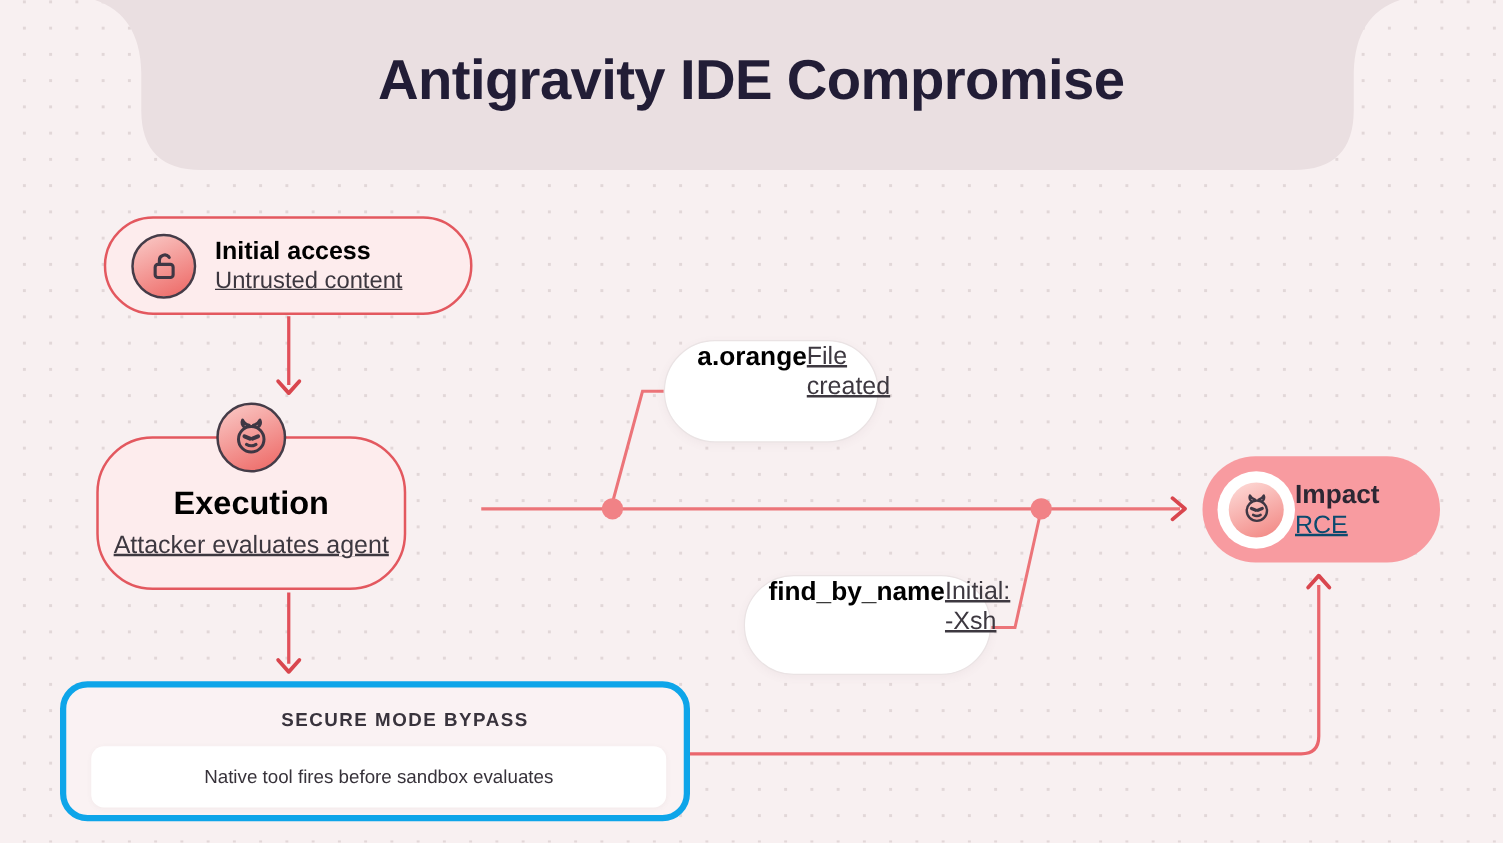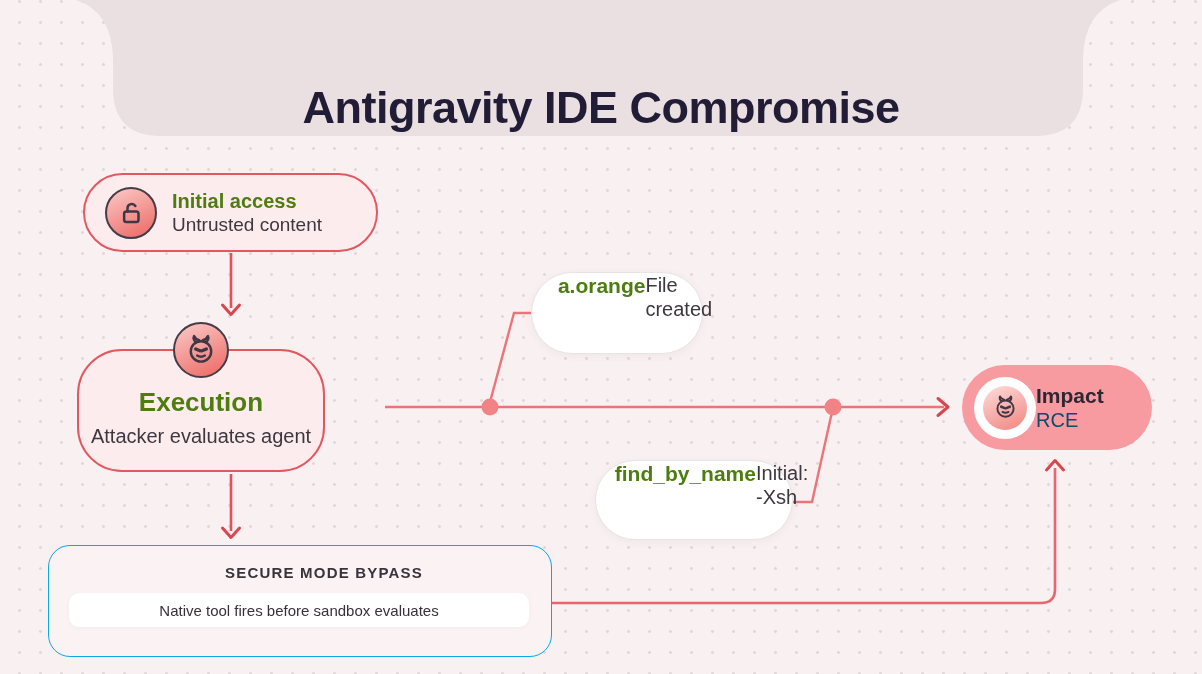--- a/index.html
+++ b/index.html
@@ -7,29 +7,29 @@
     width:1202px;height:674px;position:relative;overflow:hidden;
     background-color:#f8f0f1;
     background-image:radial-gradient(circle,#e2d7d8 1.3px,rgba(0,0,0,0) 1.5px);
     background-size:21px 21px;background-position:9px 12px;
     font-family:"Liberation Sans",sans-serif;color:#2e2a33;
   }
   svg.layer{position:absolute;left:0;top:0;}
   
   .page-title{
     position:absolute;left:0;top:38px;width:1202px;text-align:center;
-    font-size:45px;font-weight:bold;letter-spacing:-.5px;color:#221d36;margin-top:44px;
+    font-size:45px;font-weight:bold;letter-spacing:-.5px;color:#221d36;
   }
   
   .node{
     position:absolute;background:#fdeced;border:2px solid #e3585f;
     box-sizing:border-box;display:flex;align-items:center;
   }
-  .node-title{font-weight:bold;font-size:20px;color:#4d7c0f;line-height:1.22;}
-  .node-sub{font-size:19px;color:#3d3840;line-height:1.22;}
+  .node-title{font-weight:bold;font-size:20px;color:#000000;line-height:1.22;}
+  .node-sub{font-size:19px;color:#3d3840;line-height:1.22;text-decoration:underline;}
   .icon-circle{
     border-radius:50%;border:2px solid #453c48;box-sizing:border-box;
     background:linear-gradient(155deg,#f9c3c0 8%,#ee6e6b 92%);
     display:flex;align-items:center;justify-content:center;flex:0 0 auto;
   }
   
   #initial-access{left:83px;top:173px;width:295px;height:79px;border-radius:40px;padding-left:20px;}
   #initial-access .icon-circle{width:52px;height:52px;}
   #initial-access .txt{margin-left:15px;}
   
@@ -50,25 +50,25 @@
     border-radius:41px;display:flex;flex-direction:row;justify-content:center;
     box-shadow:0 2px 8px rgba(120,90,95,.06);
   }
   .callout .node-title{font-size:21px;}
   .callout .node-sub{font-size:20px;}
   #callout-file{left:531px;top:272px;width:172px;height:82px;padding-left:36px;}
   #callout-find{left:595px;top:460px;width:198px;height:80px;padding-left:35px;}
   
   #secure-box{
     position:absolute;left:48px;top:545px;width:504px;height:112px;box-sizing:border-box;
-    border:1px solid #0ea5e9;border-radius:22px;background:#faf2f3;text-align:center;padding-left:48px;
+    border:5px solid #0ea5e9;border-radius:22px;background:#faf2f3;text-align:center;padding-left:48px;
   }
   #secure-title{margin-top:18px;font-size:15px;font-weight:bold;letter-spacing:1.2px;color:#38333c;}
   #secure-bar{
-    position:absolute;left:20px;top:47px;width:460px;height:34px;border-radius:10px;background:#ffffff;
+    position:absolute;left:20px;top:47px;width:460px;height:49px;border-radius:10px;background:#ffffff;
     display:flex;align-items:center;justify-content:center;font-size:15px;color:#37323a;
     box-shadow:0 1px 4px rgba(120,90,95,.05);
   }
 </style>
 </head>
 <body>
 
 <svg class="layer" width="1202" height="140">
   <path d="M76 0 Q112 12 113 58 L113 88 Q113 136 161 136 L1035 136 Q1083 136 1083 88 L1083 58 Q1084 12 1120 0 Z" fill="#eadfe1"></path>
 </svg>

